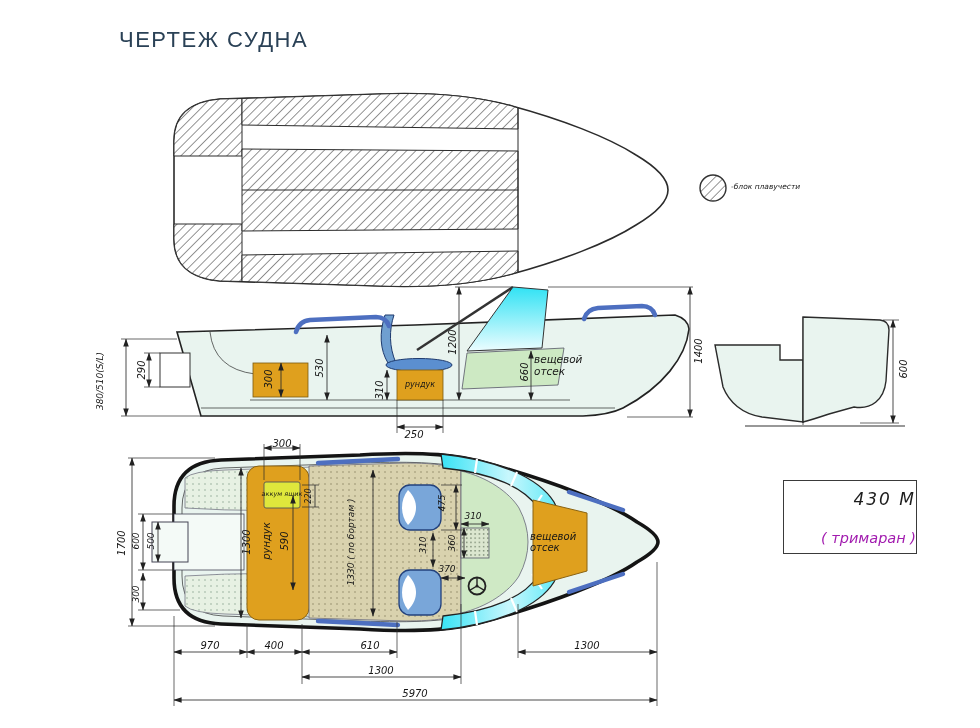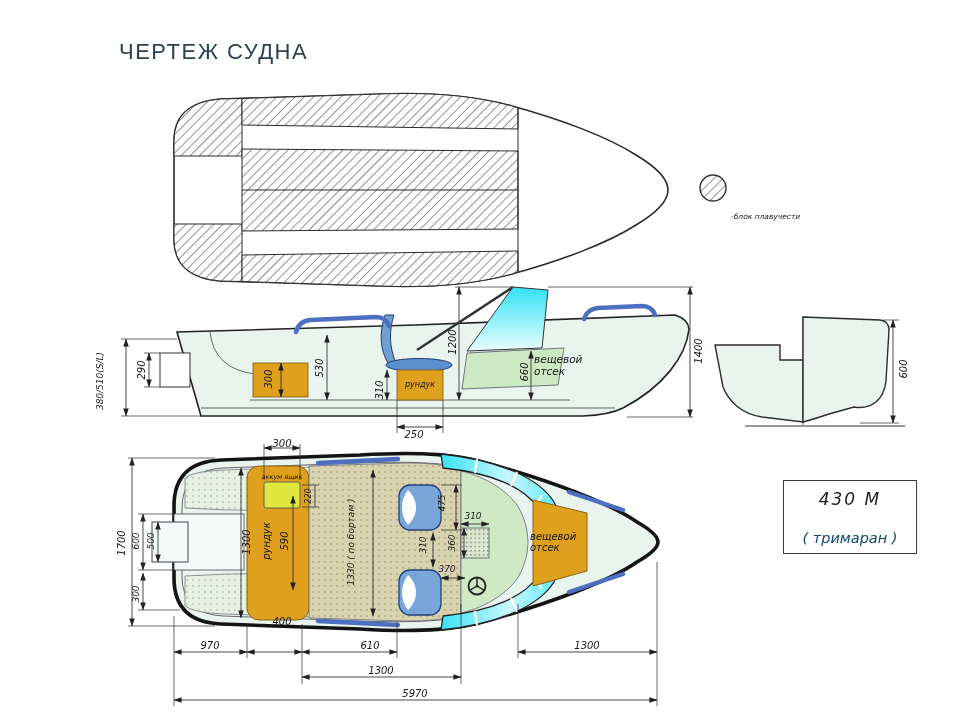--- a/index.html
+++ b/index.html
@@ -1,30 +1,30 @@
 <!DOCTYPE html>
 <html><head>
 <meta charset="utf-8">
 <style>
   html,body{margin:0;padding:0;background:#fff;}
   #canvas{position:relative;width:980px;height:728px;background:#ffffff;overflow:hidden;
           font-family:"DejaVu Sans",sans-serif;}
-  #title{position:absolute;left:119px;top:39px;font-family:"Liberation Sans",sans-serif;
+  #title{position:absolute;left:119px;top:27px;font-family:"Liberation Sans",sans-serif;
          font-size:22px;letter-spacing:1.5px;color:#2a4156;font-weight:500;}
   .lbl{position:absolute;font:italic 10px "DejaVu Sans",sans-serif;color:#161616;
        white-space:nowrap;transform:translate(-50%,-50%);line-height:1.1;}
   .rot{transform:translate(-50%,-50%) rotate(-90deg);}
   .s9{font-size:9px;} .s8{font-size:8px;} .s7{font-size:6.5px;}
   .wrap{white-space:normal;text-align:left;width:64px;font-size:10.5px;}
   .wrapc{white-space:normal;text-align:left;width:60px;font-size:10px;}
-  .anchl{transform:translate(0,-50%);font-size:7.5px;margin-top:30px;}
+  .anchl{transform:translate(0,-50%);font-size:7.5px;}
   #modelbox{position:absolute;left:783px;top:480px;width:132px;height:72px;border:1.6px solid #3a3a3a;
-            display:flex;flex-direction:column;align-items:center;justify-content:center;gap:21px;}
+            display:flex;flex-direction:column;align-items:flex-end;justify-content:center;gap:21px;}
   #modelbox .l1{font:italic 17px "DejaVu Sans",sans-serif;color:#1d1d1d;letter-spacing:2px;}
-  #modelbox .l2{font:italic 14.5px "DejaVu Sans",sans-serif;color:#0c4a6e;}
+  #modelbox .l2{font:italic 14.5px "DejaVu Sans",sans-serif;color:#a21caf;}
   svg{position:absolute;left:0;top:0;}
   .dim{stroke:#2a2a2a;stroke-width:0.85;fill:none;}
   .ext{stroke:#2a2a2a;stroke-width:0.7;fill:none;}
 </style>
 </head>
 <body>
 
 <div id="canvas">
 
 <svg width="980" height="728" viewBox="0 0 980 728">
@@ -227,35 +227,35 @@
 <div class="lbl wrap" style="left:566px;top:366px;">вещевой отсек</div>
 <div class="lbl rot" style="left:698px;top:351px;">1400</div>
 
 <div class="lbl rot" style="left:903px;top:369px;">600</div>
 
 <div class="lbl rot" style="left:121px;top:543px;">1700</div>
 <div class="lbl rot s9" style="left:137px;top:541px;">600</div>
 <div class="lbl rot s9" style="left:152px;top:541px;">500</div>
 <div class="lbl rot s9" style="left:137px;top:594px;">300</div>
 <div class="lbl" style="left:282px;top:443px;">300</div>
-<div class="lbl s7" style="left:282px;top:478px;white-space:normal;text-align:center;width:56px;">аккум ящик</div>
+<div class="lbl s7" style="left:282px;top:495px;white-space:normal;text-align:center;width:56px;">аккум ящик</div>
 <div class="lbl rot s8" style="left:309px;top:496px;">220</div>
 <div class="lbl rot" style="left:246px;top:542px;">1300</div>
 <div class="lbl rot" style="left:266px;top:541px;">рундук</div>
 <div class="lbl rot" style="left:284px;top:541px;">590</div>
 <div class="lbl rot s9" style="left:352px;top:542px;">1330 ( по бортам )</div>
 <div class="lbl rot s9" style="left:443px;top:503px;">475</div>
 <div class="lbl rot s9" style="left:424px;top:545px;">310</div>
 <div class="lbl s9" style="left:473px;top:517px;">310</div>
 <div class="lbl rot s9" style="left:453px;top:543px;">360</div>
 <div class="lbl s9" style="left:447px;top:570px;">370</div>
 <div class="lbl wrapc" style="left:560px;top:542px;">вещевой отсек</div>
 
 <div class="lbl" style="left:210px;top:645px;">970</div>
-<div class="lbl" style="left:274px;top:621px;margin-left:8px;">400</div>
+<div class="lbl" style="left:274px;top:645px;">400</div>
 <div class="lbl" style="left:370px;top:645px;">610</div>
 <div class="lbl" style="left:587px;top:645px;">1300</div>
 <div class="lbl" style="left:381px;top:670px;">1300</div>
 <div class="lbl" style="left:415px;top:693px;">5970</div>
 
 <div id="modelbox">
   <div class="l1">430 М</div>
   <div class="l2">( тримаран )</div>
 </div>
 

